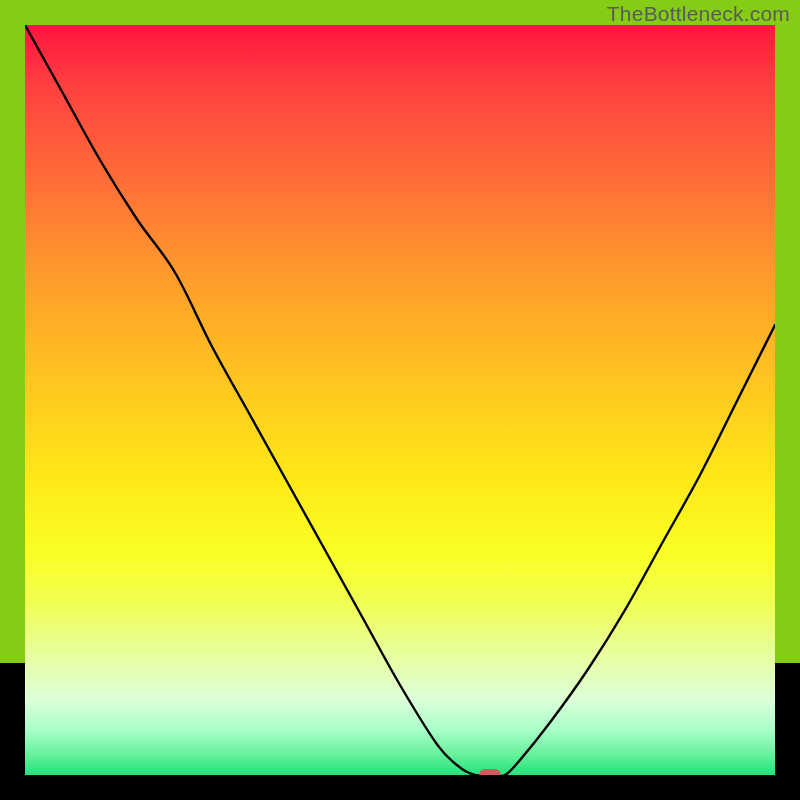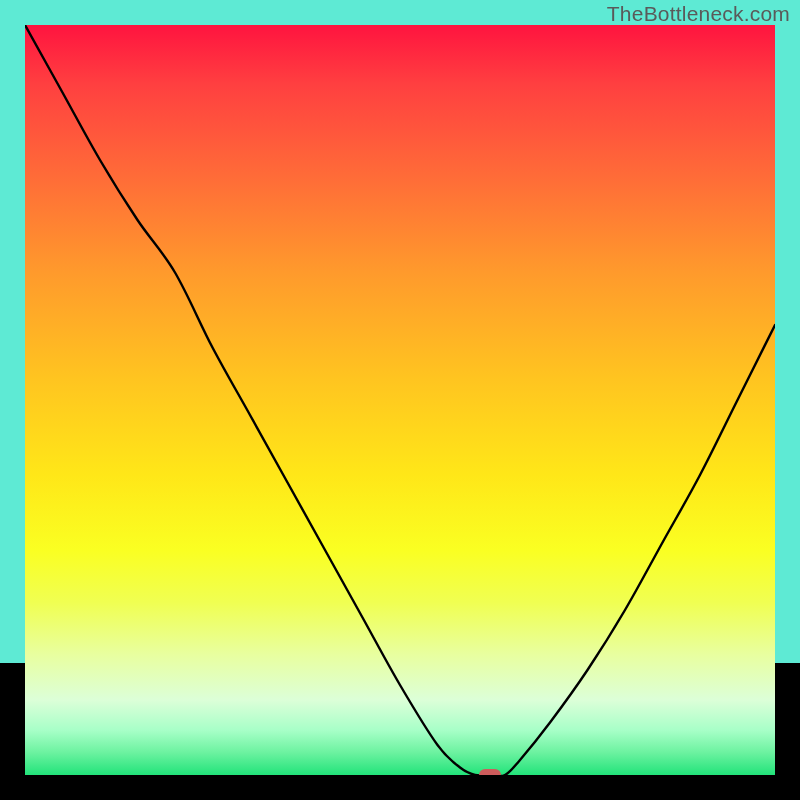--- a/index.html
+++ b/index.html
@@ -8,21 +8,21 @@
     width: 800px;
     height: 800px;
     background: #000;
     overflow: hidden;
     font-family: Arial, Helvetica, sans-serif;
   }
   .frame {
     position: relative;
     width: 800px;
     height: 663px;
-    background: #5eead4;
+    background: #84cc16;
   }
   .watermark {
     position: absolute;
     top: 2px;
     right: 10px;
     color: #5a5a5a;
     font-size: 21px;
     font-weight: 500;
     letter-spacing: 0.2px;
     z-index: 100;

